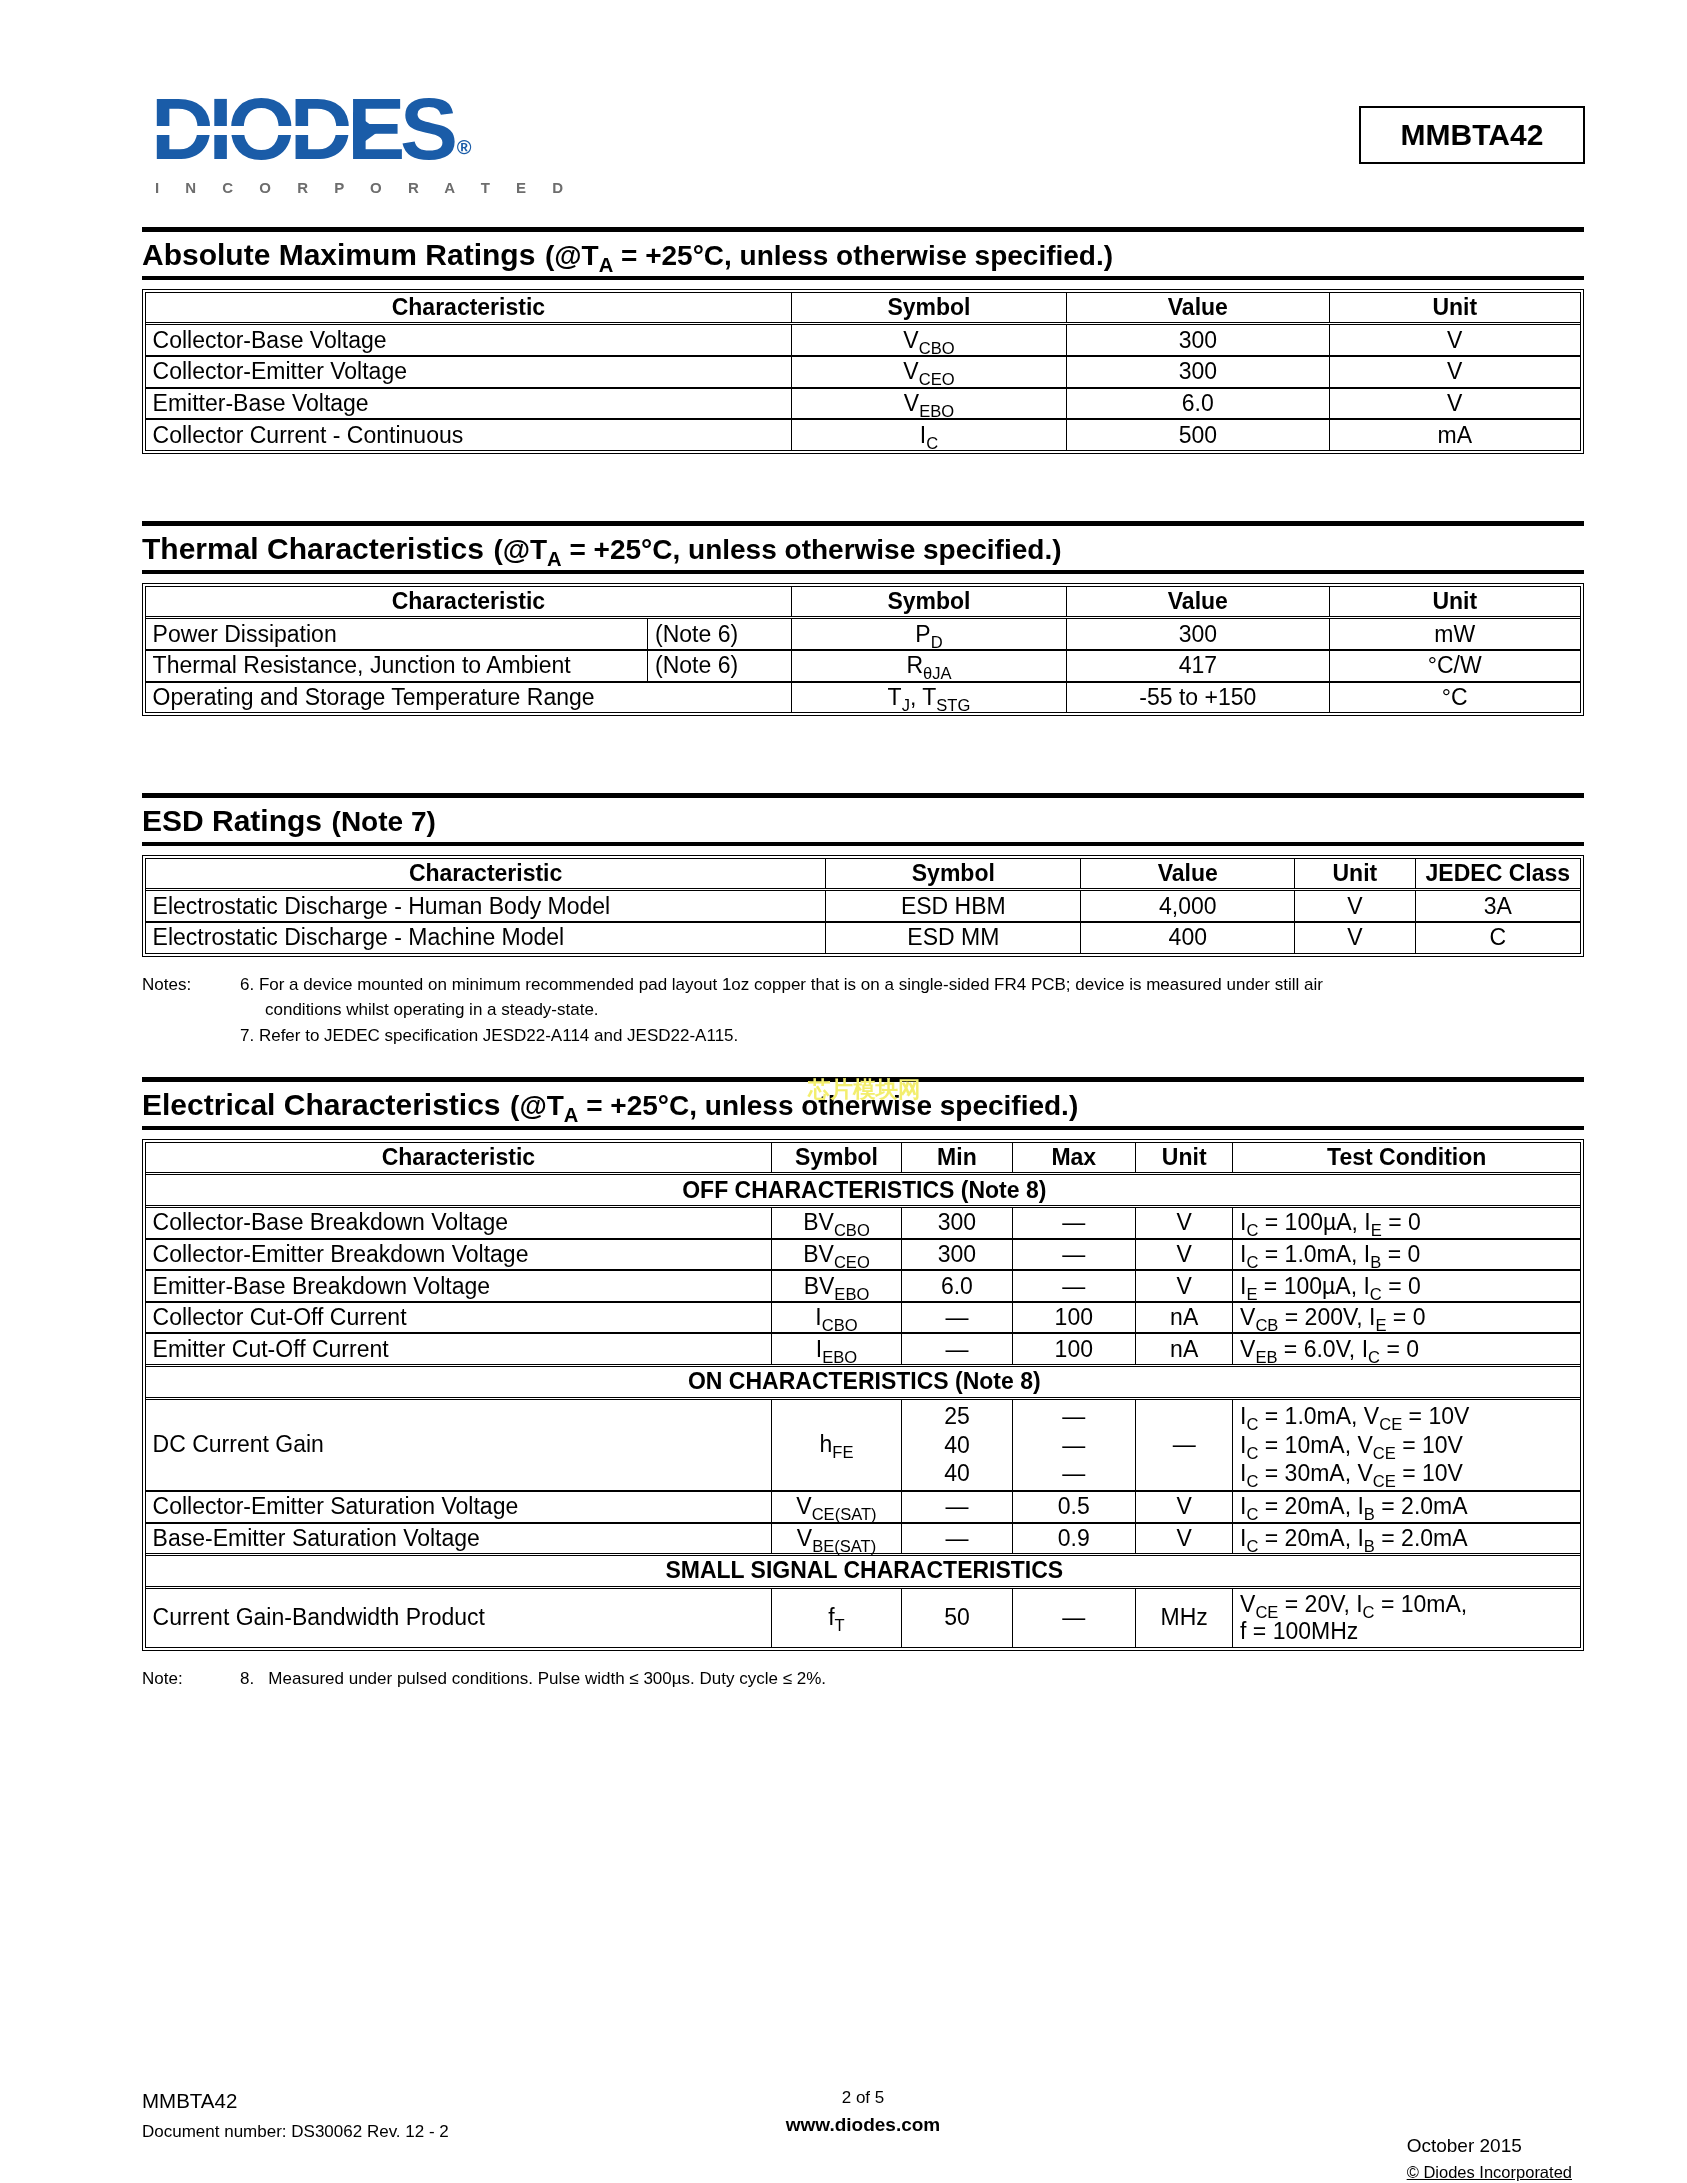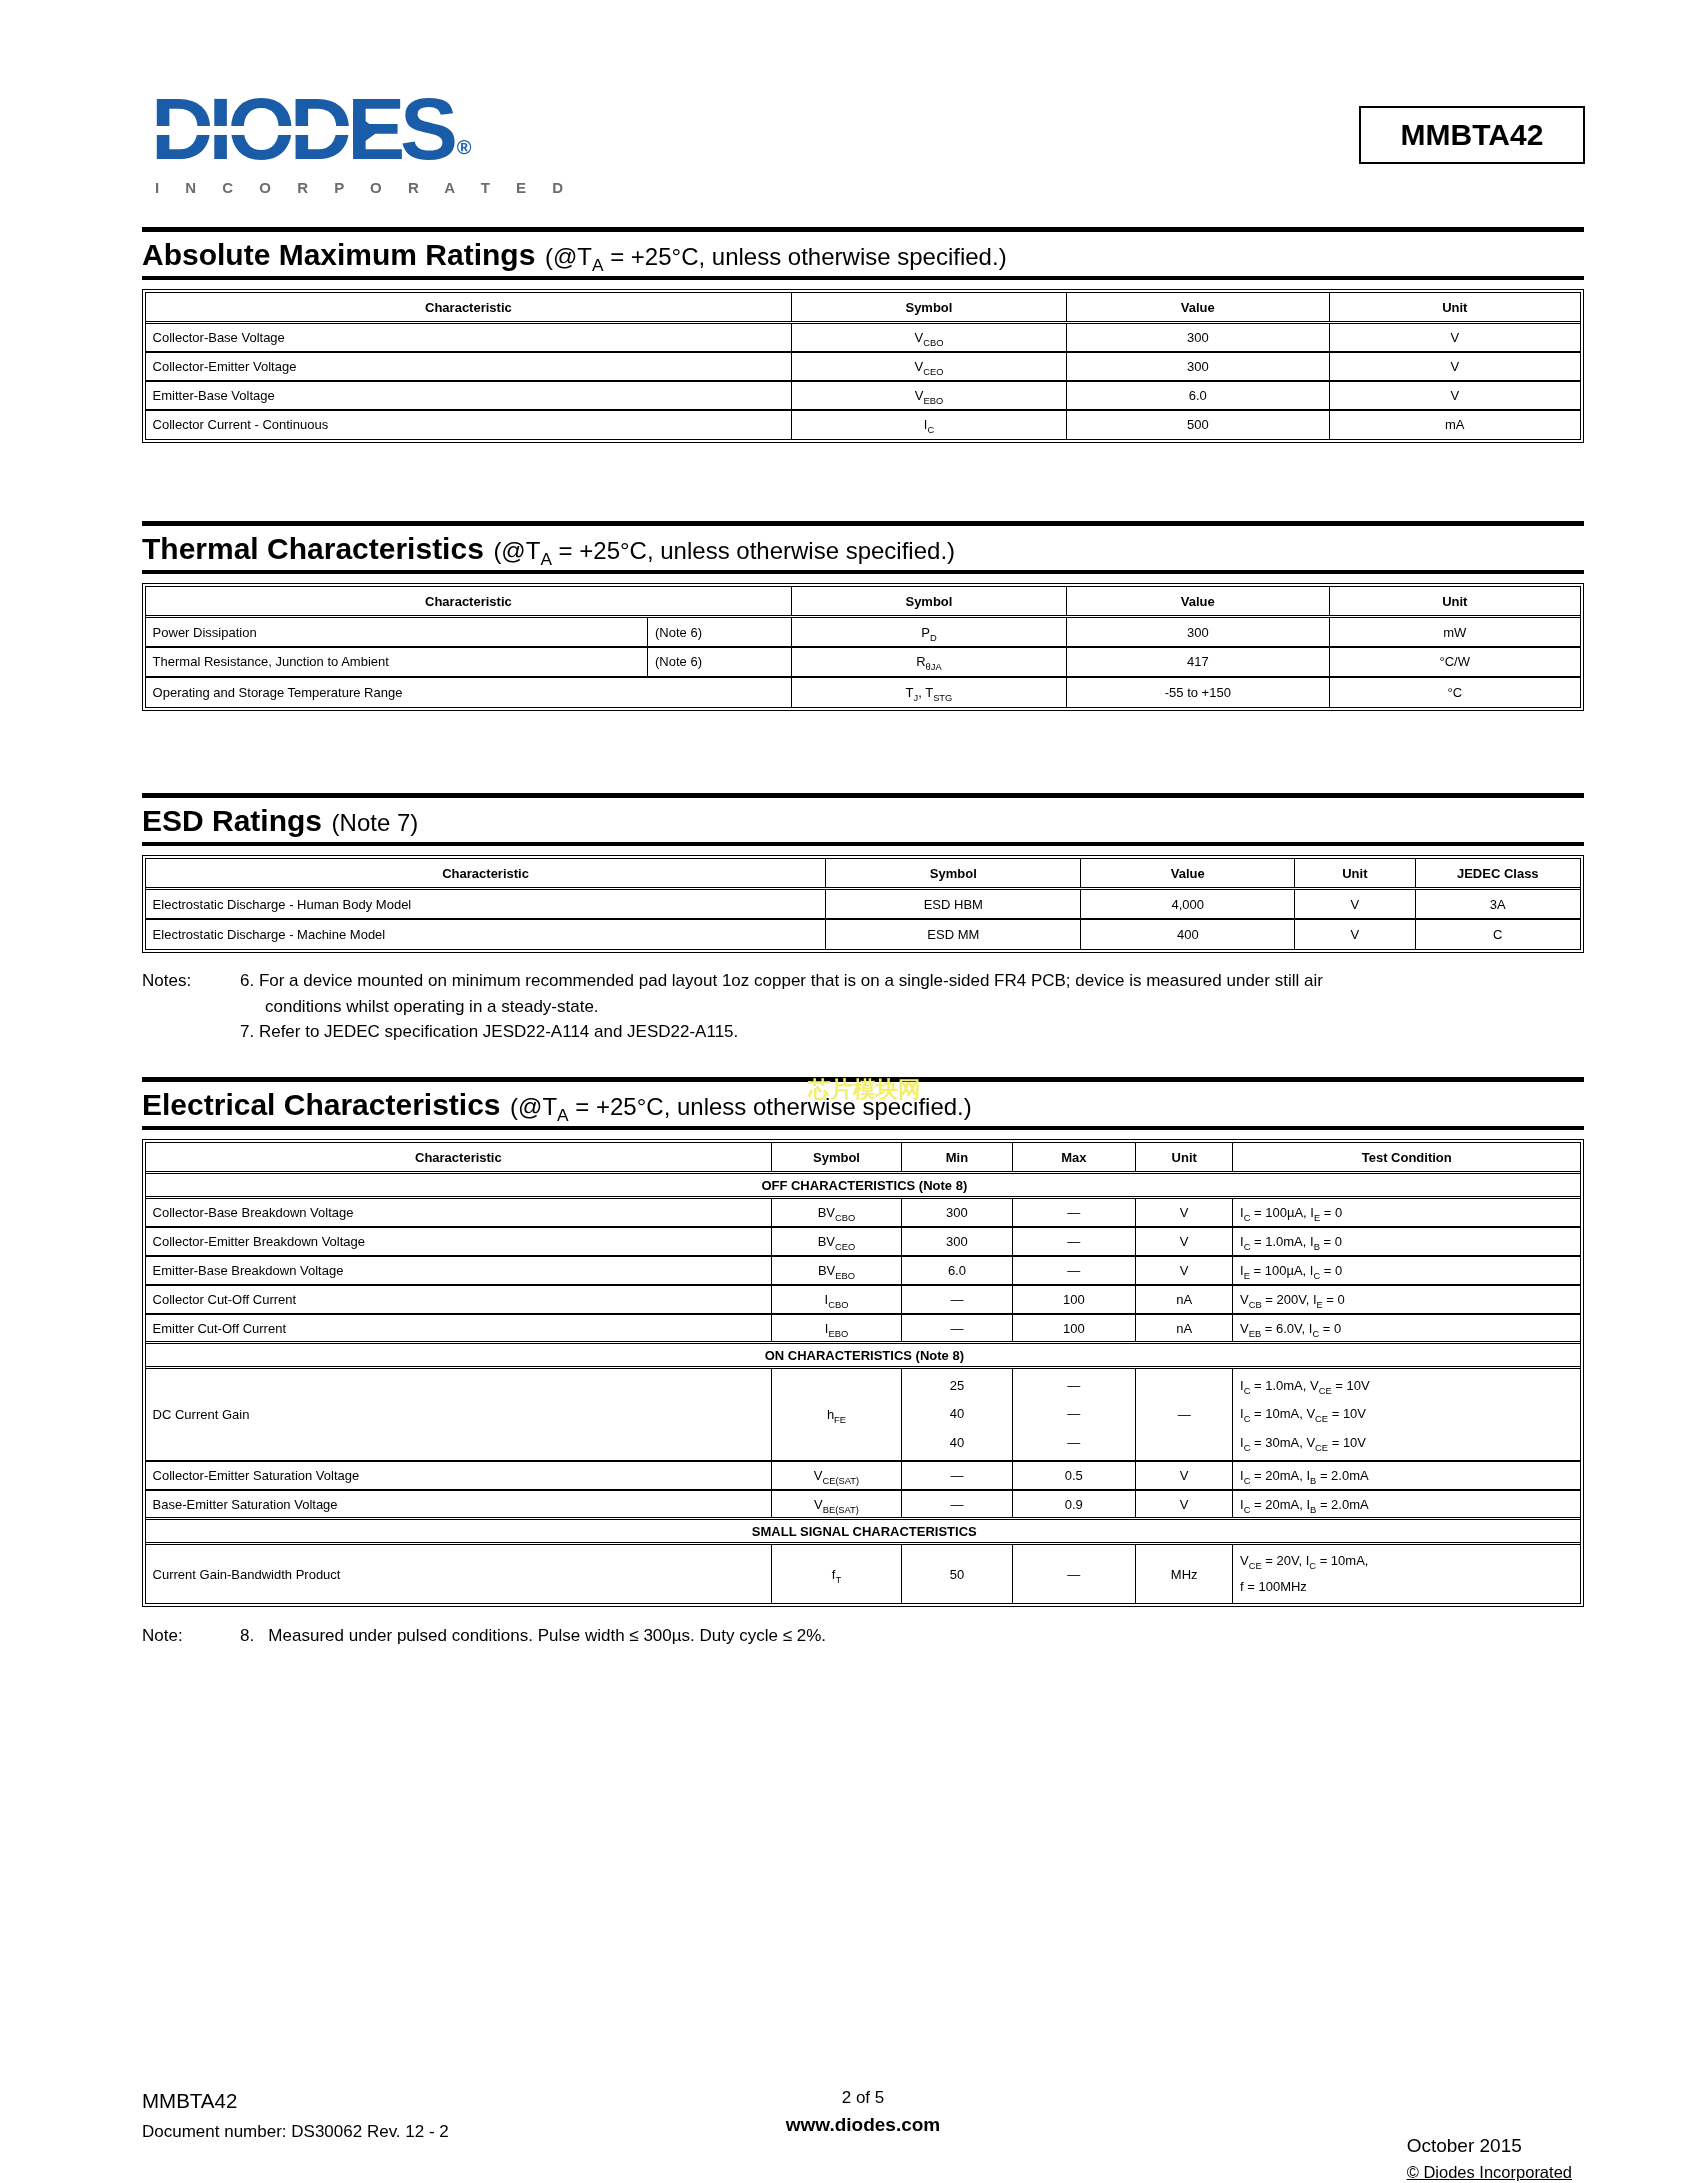--- a/index.html
+++ b/index.html
@@ -24,25 +24,25 @@
   .partbox { position:absolute; left:1359px; top:106px; width:226px; height:58px;
              border:2.6px solid #000; display:flex; align-items:center; justify-content:center;
              font-size:30px; font-weight:bold; }
 
   
   .sec { position:absolute; left:0; width:100%; }
   .hr8 { height:5.3px; background:#000; }
   .hr6 { height:4px; background:#000; }
   .shead { padding:5.3px 0 4px 0; min-height:40px; }
   .stitle { font-size:30px; font-weight:bold; }
-  .ssub { font-size:24px; margin-left:6.6px; }
+  .ssub { font-size:28px; margin-left:6.6px;font-weight:bold; }
 
   
   .twrap { border:4px double #000; margin-top:9.3px; }
-  table { width:100%; border-collapse:collapse; table-layout:fixed; font-size:13px; }
+  table { width:100%; border-collapse:collapse; table-layout:fixed; font-size:23px; }
   th { font-weight:bold; text-align:center; height:30px;
        border-left:1.3px solid #000; border-bottom:3.3px double #000; padding:1.3px 4px; }
   td { height:29px; border-left:1.3px solid #000; border-top:2px solid #000;
        text-align:center; padding:1.3px 4px; }
   th:first-child, td:first-child { border-left:none; }
   td.l { text-align:left; padding-left:6.6px; }
   tr.group td { border-top:3.3px double #000; border-bottom:3.3px double #000; height:25px;
                 text-align:center; font-weight:bold; padding-left:6.6px; }
   td.multi { padding:2.6px 4px; }
   .ln { height:28.4px; line-height:28.4px; }

